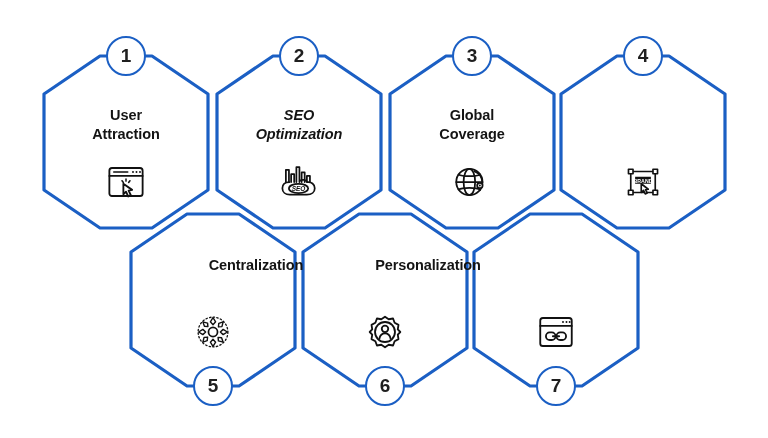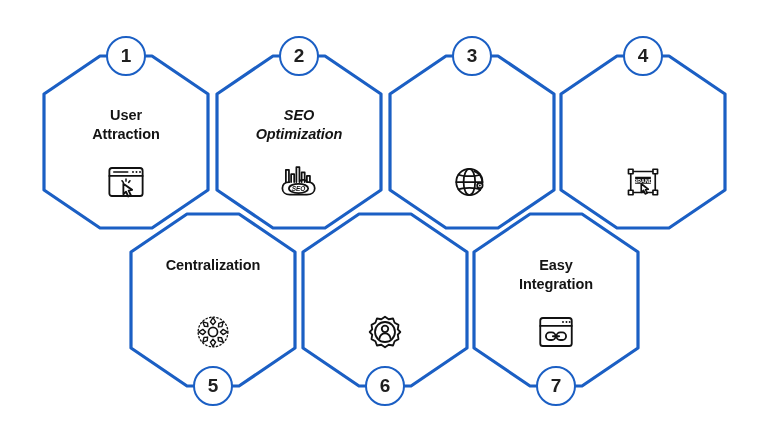--- a/index.html
+++ b/index.html
@@ -65,21 +65,21 @@
     align-items: center;
     justify-content: center;
     font-size: 19px;
     font-weight: 700;
     color: #1F1F1F;
     font-family: "Liberation Sans", sans-serif;
   }
   
   .row-top .hex-label { top: 50px; }
   .row-top .hex-icon  { top: 106px; }
-  .row-bot .hex-label { top: 42px; }
+  .row-bot .hex-label { top: 42px; padding-left: 43px; }
   .row-bot .hex-icon  { top: 98px; }
 </style>
 </head>
 <body>
 
 <div id="stage">
 
   <svg class="hex-svg" id="hex-outlines" viewBox="0 0 768 438">
       <path d="M 100 56 L 152 56 L 208 94 L 208 190 L 152 228 L 100 228 L 44 190 L 44 94 Z" fill="#ffffff" stroke="#1B5FC4" stroke-width="3.2" stroke-linejoin="round" stroke-linecap="round"></path>
       <path d="M 273 56 L 325 56 L 381 94 L 381 190 L 325 228 L 273 228 L 217 190 L 217 94 Z" fill="#ffffff" stroke="#1B5FC4" stroke-width="3.2" stroke-linejoin="round" stroke-linecap="round"></path>
@@ -119,20 +119,22 @@
     <path d="M33 22 L33 15 L36.5 15 L36.5 22"></path>
     <path d="M13 22 C8 22 5 25 5 29 C5 33.5 8.5 36.5 13.5 36.5 L33 36.5
              C38.5 36.5 42 33.5 42 29 C42 24.5 38 21.5 33.5 22.2
              C32 19.5 28 18.5 25 20.5"></path>
     <ellipse cx="23.5" cy="29.4" rx="11" ry="5.4"></ellipse>
     <text x="23.5" y="32.2" font-size="7.4" font-weight="700" text-anchor="middle" fill="#111111" stroke="none" font-family="Liberation Sans, sans-serif">SEO</text>
   </svg></div>
       </div>
       <div class="badge" style="left: 279px; top: 36px;">2</div>
       <div class="hex-cell row-top" style="left: 390px; top: 56px;">
+        <div class="hex-label">Global
+Coverage</div>
         <div class="hex-icon"><svg viewBox="0 0 48 44" fill="none" stroke="#111111" stroke-width="2" stroke-linecap="round" stroke-linejoin="round" width="42" height="40">
     <circle cx="21" cy="22" r="15"></circle>
     <ellipse cx="21" cy="22" rx="6.6" ry="15"></ellipse>
     <line x1="6" y1="22" x2="36" y2="22"></line>
     <path d="M8.6 13.4 C13 16 29 16 33.4 13.4"></path>
     <path d="M8.6 30.6 C13 28 29 28 33.4 30.6"></path>
     <path d="M27 10 C35 13 38.5 22 33 31.5" stroke-width="2"></path>
     <circle cx="33" cy="26" r="3.1" fill="#ffffff"></circle>
     <circle cx="33" cy="26" r="1.1" fill="#111111" stroke="none"></circle>
   </svg></div>
@@ -163,34 +165,33 @@
       <path d="M7.6 22 L12.4 19 L15.6 22 L12.4 25 Z"></path>
       <path d="M35.6 10.4 L34.2 15.8 L30.2 16.2 L30.6 12.2 Z"></path>
       <path d="M35.6 33.6 L30.2 32.2 L29.8 28.2 L33.8 28.6 Z"></path>
       <path d="M12.4 33.6 L13.8 28.2 L17.8 27.8 L17.4 31.8 Z"></path>
       <path d="M12.4 10.4 L17.8 11.8 L18.2 15.8 L14.2 15.4 Z"></path>
     </g>
   </svg></div>
       </div>
       <div class="badge" style="left: 193px; top: 366px;">5</div>
       <div class="hex-cell row-bot" style="left: 303px; top: 214px;">
+        <div class="hex-label">Personalization</div>
         <div class="hex-icon"><svg viewBox="0 0 48 44" fill="none" stroke="#111111" stroke-width="2.1" stroke-linecap="round" stroke-linejoin="round" width="42" height="40">
     <path d="M24 4.5 L28.2 7.4 L33.2 6.6 L35 11.4 L39.4 13.9 L38.6 18.9
              L41.5 22 L38.6 25.1 L39.4 30.1 L35 32.6 L33.2 37.4 L28.2 36.6
              L24 39.5 L19.8 36.6 L14.8 37.4 L13 32.6 L8.6 30.1 L9.4 25.1
              L6.5 22 L9.4 18.9 L8.6 13.9 L13 11.4 L14.8 6.6 L19.8 7.4 Z"></path>
     <circle cx="24" cy="22" r="11.4"></circle>
     <circle cx="24" cy="18.4" r="3.7"></circle>
     <path d="M17.6 29.6 C18.4 25.6 20.8 23.6 24 23.6 C27.2 23.6 29.6 25.6 30.4 29.6"></path>
   </svg></div>
       </div>
       <div class="badge" style="left: 365px; top: 366px;">6</div>
       <div class="hex-cell row-bot" style="left: 474px; top: 214px;">
-        <div class="hex-label">Easy
-Integration</div>
         <div class="hex-icon"><svg viewBox="0 0 48 44" fill="none" stroke="#111111" stroke-width="2.1" stroke-linecap="round" stroke-linejoin="round" width="42" height="40">
     <rect x="6" y="6" width="36" height="32" rx="3"></rect>
     <line x1="6" y1="15" x2="42" y2="15"></line>
     <circle cx="32" cy="10.5" r="1.1" fill="#111111" stroke="none"></circle>
     <circle cx="36" cy="10.5" r="1.1" fill="#111111" stroke="none"></circle>
     <circle cx="39.6" cy="10.5" r="1.1" fill="#111111" stroke="none"></circle>
     <rect x="12.5" y="22.5" width="11" height="8.6" rx="4.3"></rect>
     <rect x="24.5" y="22.5" width="11" height="8.6" rx="4.3"></rect>
     <line x1="20.5" y1="26.8" x2="27.5" y2="26.8" stroke-width="2.3"></line>
   </svg></div>

